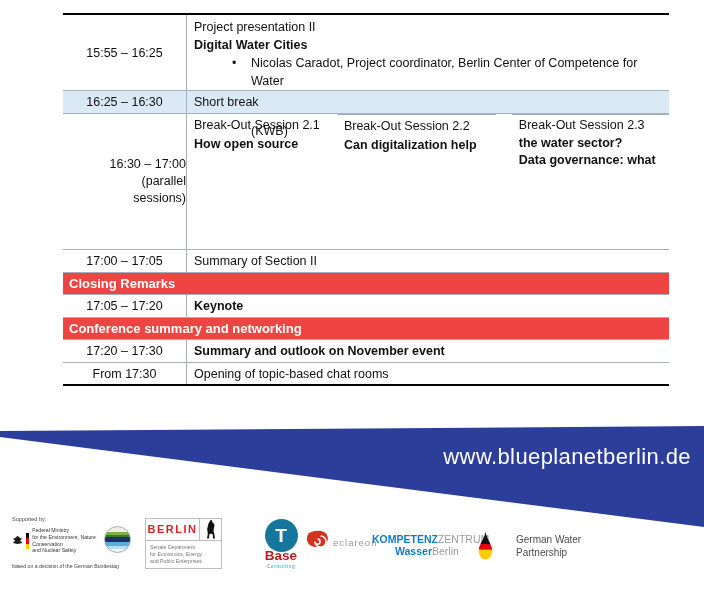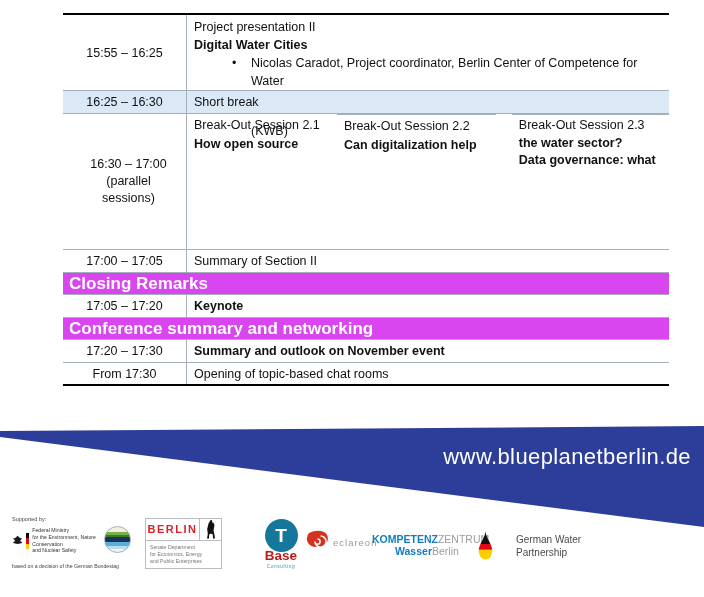--- a/index.html
+++ b/index.html
@@ -22,30 +22,30 @@
     font-size:12.5px;
   }
   .cell-content{
     flex:1;box-sizing:border-box;padding:0 6px 0 7px;
     font-size:12.5px;line-height:18px;
   }
   .v-center{display:flex;align-items:center;}
   .h75{height:75px;} .h22{height:22px;} .h21{height:21px;} .h135{height:135px;}
   .row-break{background:#dbe9f6;}
   .row-banner{
-    background:#d946ef;color:#ffffff;font-weight:bold;font-size:17px;
+    background:#ef4444;color:#ffffff;font-weight:bold;font-size:13px;
     display:flex;align-items:center;padding-left:6px;box-sizing:border-box;
   }
   .pt2{padding-top:3px;}
   .bold{font-weight:bold;}
   .bullet-line{position:relative;padding-left:57px;}
   .bullet-glyph{position:absolute;left:38px;top:0;}
   .kwb-line{padding-left:57px;margin-top:32px;}
   .time-multi{display:flex;align-items:center;justify-content:center;height:100%;width:100%;}
-  .time-multi .inner{text-align:center;line-height:17px;padding-left:4px;width:100%;box-sizing:border-box;padding-left:8px;}
+  .time-multi .inner{text-align:right;line-height:17px;padding-left:4px;width:100%;box-sizing:border-box;padding-left:8px;}
   .parallel-col{flex:1;display:flex;}
   .subrow{box-sizing:border-box;padding:2px 6px 0 7px;font-size:12.5px;line-height:18.5px;overflow:hidden;}
   .subrow + .subrow{border-top:1px solid #a4afbc;}
   .sh40{height:40px;} .sh42{height:42px;} .sh53{height:53px;line-height:17.5px;margin-left:16px;}
   
   .wedge-svg{position:absolute;left:0;top:0;width:704px;height:597px;pointer-events:none;}
   .site-url{
     position:absolute;right:13px;top:444px;
     color:#fff;font-weight:normal;font-size:22px;letter-spacing:0.4px;
   }

